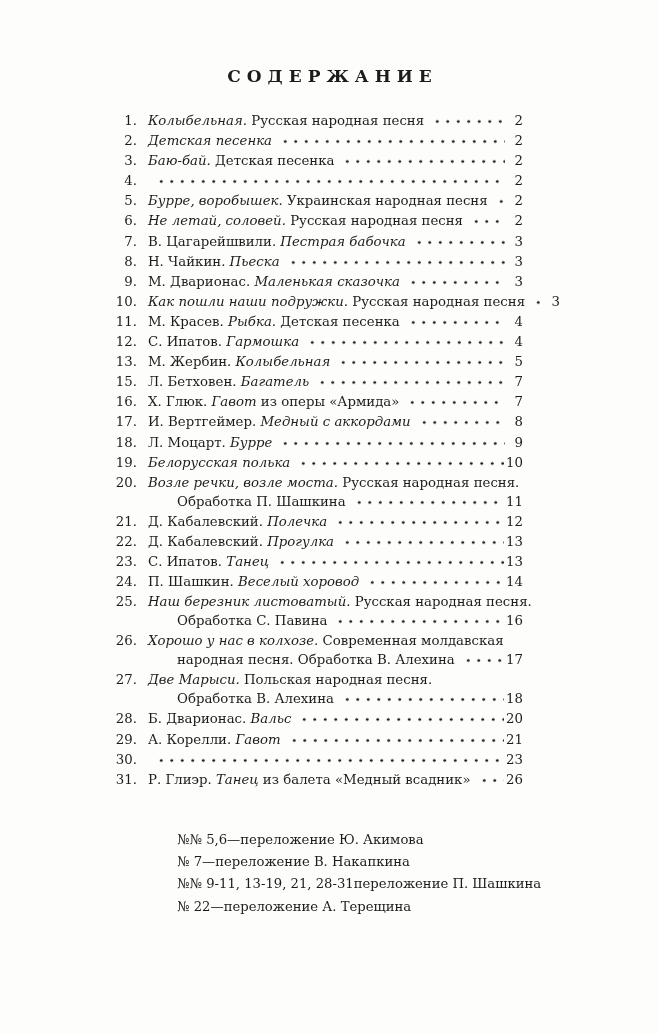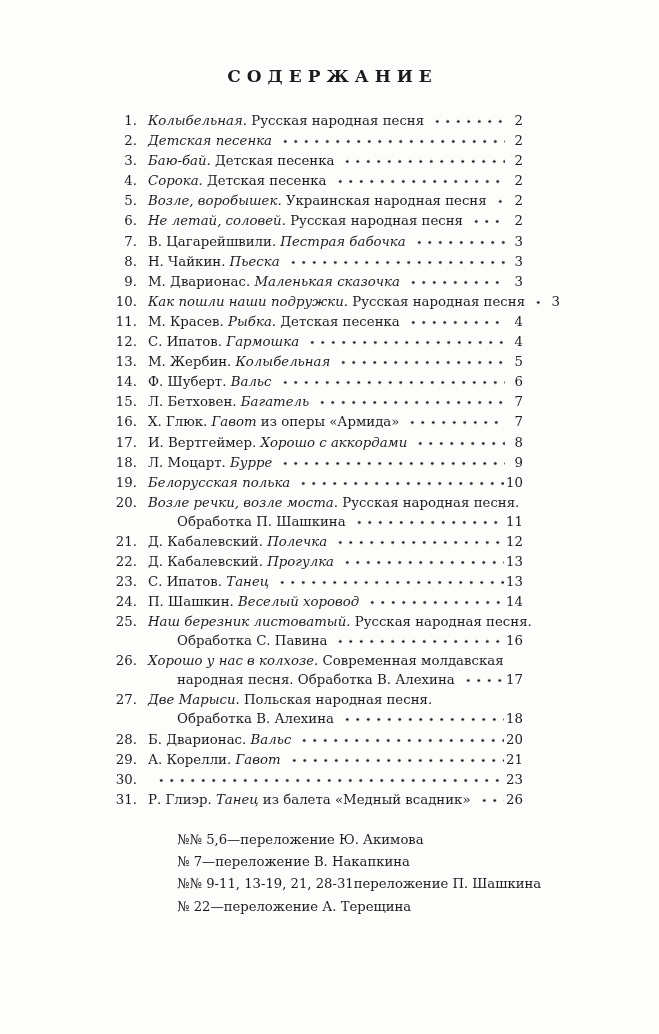--- a/index.html
+++ b/index.html
@@ -107,31 +107,30 @@
             <span class="txt"><span class="it">Баю-бай.</span><span> Детская песенка</span></span>
             <span class="leader"></span>
             <span class="pg">2</span>
           </span>
         </span>
       </div>
       <div class="row">
         <span class="num">4.</span>
         <span class="lines">
           <span class="line">
-            <span class="txt"><span class="it">Сорока.</span><span> Детская песенка</span></span>
             <span class="leader"></span>
             <span class="pg">2</span>
           </span>
         </span>
       </div>
       <div class="row">
         <span class="num">5.</span>
         <span class="lines">
           <span class="line">
-            <span class="txt"><span class="it">Возле, воробышек.</span><span> Украинская народная песня</span></span>
+            <span class="txt"><span class="it">Бурре, воробышек.</span><span> Украинская народная песня</span></span>
             <span class="leader"></span>
             <span class="pg">2</span>
           </span>
         </span>
       </div>
       <div class="row">
         <span class="num">6.</span>
         <span class="lines">
           <span class="line">
             <span class="txt"><span class="it">Не летай, соловей.</span><span> Русская народная песня</span></span>
@@ -204,30 +203,20 @@
         <span class="num">13.</span>
         <span class="lines">
           <span class="line">
             <span class="txt"><span>М. Жербин. </span><span class="it">Колыбельная</span></span>
             <span class="leader"></span>
             <span class="pg">5</span>
           </span>
         </span>
       </div>
       <div class="row">
-        <span class="num">14.</span>
-        <span class="lines">
-          <span class="line">
-            <span class="txt"><span>Ф. Шуберт. </span><span class="it">Вальс</span></span>
-            <span class="leader"></span>
-            <span class="pg">6</span>
-          </span>
-        </span>
-      </div>
-      <div class="row">
         <span class="num">15.</span>
         <span class="lines">
           <span class="line">
             <span class="txt"><span>Л. Бетховен. </span><span class="it">Багатель</span></span>
             <span class="leader"></span>
             <span class="pg">7</span>
           </span>
         </span>
       </div>
       <div class="row">
@@ -237,21 +226,21 @@
             <span class="txt"><span>Х. Глюк. </span><span class="it">Гавот</span><span> из оперы «Армида»</span></span>
             <span class="leader"></span>
             <span class="pg">7</span>
           </span>
         </span>
       </div>
       <div class="row">
         <span class="num">17.</span>
         <span class="lines">
           <span class="line">
-            <span class="txt"><span>И. Вертгеймер. </span><span class="it">Хорошо с аккордами</span></span>
+            <span class="txt"><span>И. Вертгеймер. </span><span class="it">Медный с аккордами</span></span>
             <span class="leader"></span>
             <span class="pg">8</span>
           </span>
         </span>
       </div>
       <div class="row">
         <span class="num">18.</span>
         <span class="lines">
           <span class="line">
             <span class="txt"><span>Л. Моцарт. </span><span class="it">Бурре</span></span>

